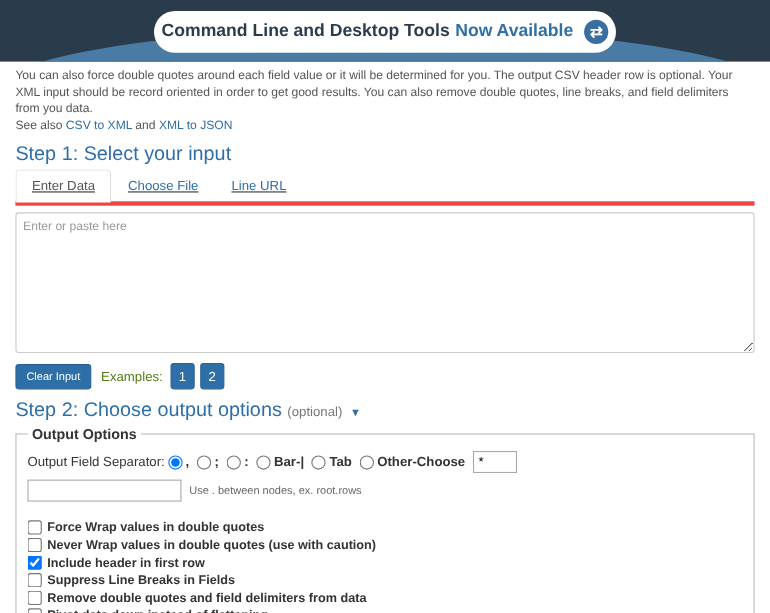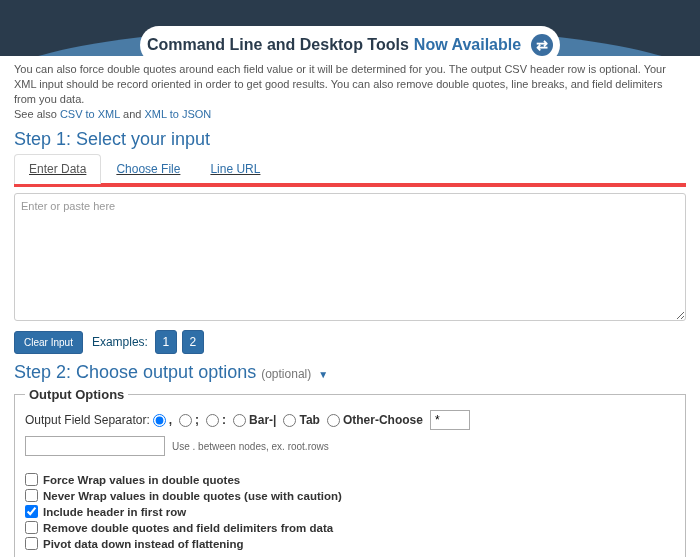--- a/index.html
+++ b/index.html
@@ -1,36 +1,36 @@
 <!DOCTYPE html>
 <html><head>
 <meta charset="utf-8">
 <style>
   * { box-sizing: border-box; margin: 0; padding: 0; }
   body { font-family: Arial, Helvetica, sans-serif; font-size: 12px; color: #333; background: #fff; width: 700px; }
   .banner { background: #2a3b4c; padding: 10px 0 0 0; height: 56px; position: relative; overflow: hidden; }
   .banner-arch { position: absolute; bottom: -30px; left: -10px; right: -10px; height: 60px; background: #4a7ba5; border-radius: 50% 50% 0 0 / 100% 100% 0 0; }
-  .banner-pill { position: relative; margin: 16px auto; width: 420px; background: #fff; border-radius: 22px; height: 38px; display: flex; align-items: center; justify-content: center; font-weight: bold; font-size: 16px; color: #2a3b4c; z-index: 2; }
+  .banner-pill { position: relative; margin: 0 auto; width: 420px; background: #fff; border-radius: 22px; height: 38px; display: flex; align-items: center; justify-content: center; font-weight: bold; font-size: 16px; color: #2a3b4c; z-index: 2; }
   .banner-pill .avail { color: #2f6fa8; margin-left: 5px; }
   .banner-pill .circ { width: 22px; height: 22px; border-radius: 50%; background: #3a6ea0; margin-left: 10px; display: flex; align-items: center; justify-content: center; color: #fff; font-size: 14px; }
   .content { padding: 2px 14px 10px 14px; }
   .intro { font-size: 11px; color: #555; line-height: 1.35; margin-top: 4px; }
   .intro a { color: #2f6fa8; text-decoration: none; }
   h2.step { color: #2f6fa8; font-size: 18px; font-weight: normal; margin-top: 8px; margin-bottom: 4px; }
   h2.step .opt { font-size: 12px; color: #777; }
   h2.step .caret { color: #2f6fa8; font-size: 10px; margin-left: 2px; }
   .tabs { border-bottom: 4px solid #ef4444; display: flex; text-decoration: underline; }
   .tab { padding: 7px 14px; font-size: 12px; color: #2f6fa8; cursor: pointer; border: 1px solid transparent; border-bottom: none; border-radius: 4px 4px 0 0; }
   .tab.active { color: #555; background: #fff; border-color: #ddd; margin-bottom: -1px; }
   .textbox { width: 100%; height: 128px; border: 1px solid #ccc; border-radius: 3px; margin-top: 6px; padding: 6px; font-family: inherit; font-size: 11px; resize: vertical; color: #333; }
   .textbox::placeholder { color: #999; }
   .btn-row { margin-top: 6px; display: flex; align-items: center; gap: 5px; }
   .btn { background: #2f6fa8; color: #fff; border: 1px solid #2a6196; padding: 5px 9px; font-size: 10px; border-radius: 3px; cursor: pointer; }
   .btn-sq { background: #2f6fa8; color: #fff; border: 1px solid #2a6196; width: 22px; height: 24px; font-size: 12px; border-radius: 3px; cursor: pointer; display: inline-flex; align-items: center; justify-content: center; }
-  .ex-label { font-size: 12px; color: #0c4a6e; margin-left: 4px; margin-right: 2px; }
+  .ex-label { font-size: 12px; color: #4d7c0f; margin-left: 4px; margin-right: 2px; }
   fieldset { border: 1px solid #bbb; margin-top: 4px; padding: 8px 10px 10px 10px; }
   legend { font-size: 13px; font-weight: bold; padding: 0 4px; }
   .opt-row { font-size: 12px; margin-bottom: 6px; display: flex; align-items: center; flex-wrap: wrap; gap: 3px; }
   .opt-row input[type=text] { border: 1px solid #aaa; padding: 2px 4px; font-size: 12px; }
   .path-input { width: 140px; }
   .other-input { width: 40px; }
   .hint { font-size: 10px; color: #666; margin-left: 4px; }
   .chk-row { font-size: 12px; margin: 3px 0; display: flex; align-items: center; gap: 5px; }
   .chk-row label { font-weight: bold; font-size: 11.5px; }
   input[type=checkbox], input[type=radio] { margin: 0; }
@@ -107,20 +107,24 @@
     <div class="chk-row">
         <input type="checkbox" style="">
         <label>Never Wrap values in double quotes (use with caution)</label>
       </div>
     <div class="chk-row">
         <input type="checkbox" checked="" style="">
         <label>Include header in first row</label>
       </div>
     <div class="chk-row">
         <input type="checkbox" style="">
+        <label>Suppress Line Breaks in Fields</label>
+      </div>
+    <div class="chk-row">
+        <input type="checkbox" style="">
         <label>Remove double quotes and field delimiters from data</label>
       </div>
     <div class="chk-row">
         <input type="checkbox" style="">
         <label>Pivot data down instead of flattening</label>
       </div>
   </fieldset>
 
   
   

